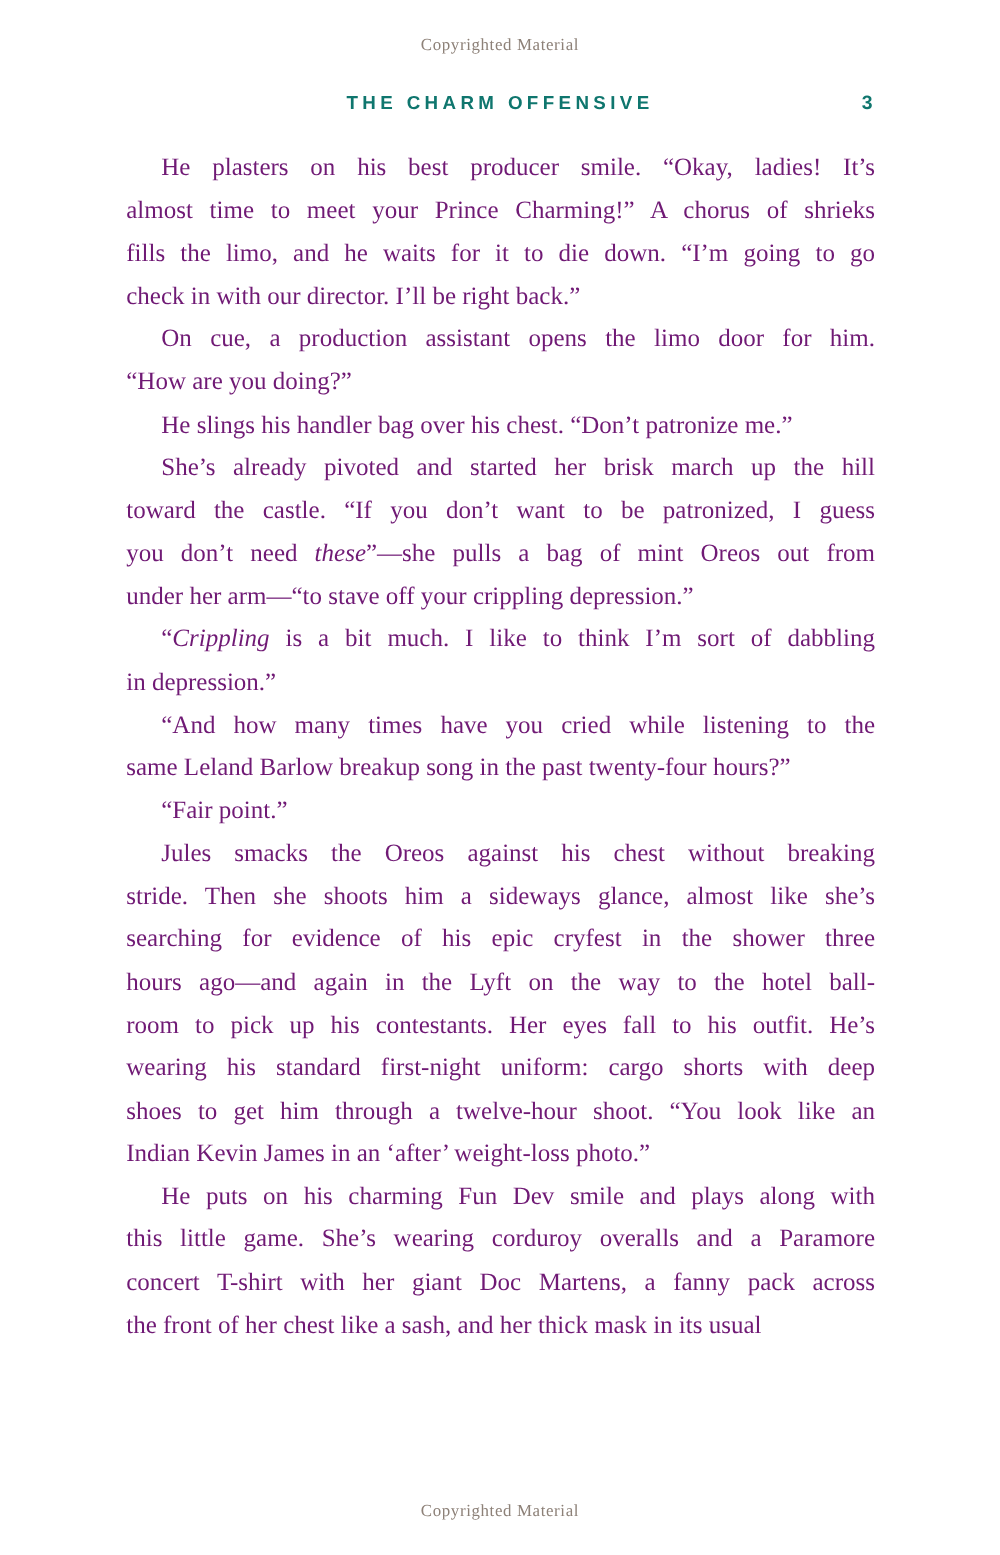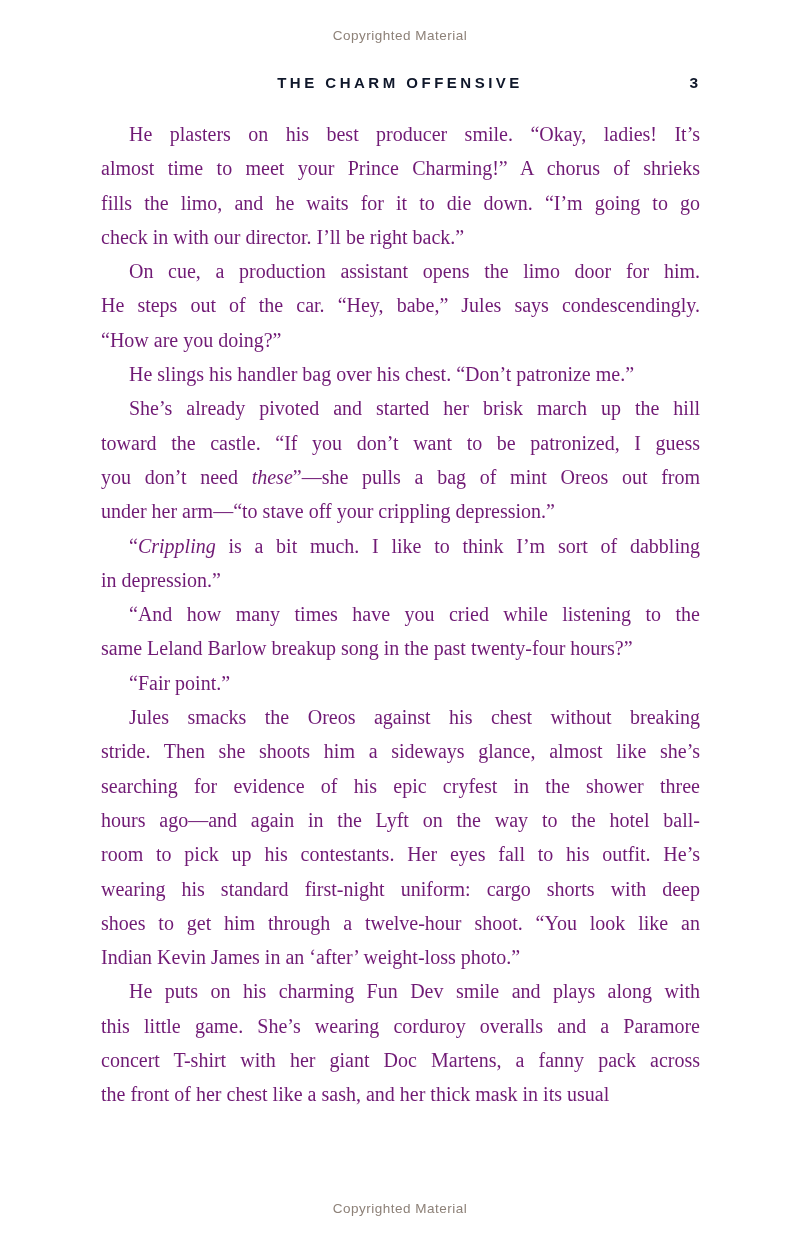--- a/index.html
+++ b/index.html
@@ -13,37 +13,37 @@
     height: 1244px;
     background: #ffffff;
     font-family: "Liberation Serif", serif;
     overflow: hidden;
   }
   .copyright {
     position: absolute;
     left: 0;
     width: 100%;
     text-align: center;
-    font-family: Liberation Sans, sans-serif;
+    font-family: Liberation Serif, serif;
     font-size: 13.5px;
     letter-spacing: 0.5px;
     color: #8d8178;
   }
   .copyright.top { top: 28px; }
   .copyright.bottom { top: 1201px; }
 
   .running-header {
     position: absolute;
     top: 74px;
     left: 100px;
     width: 600px;
     font-family: "Liberation Sans", sans-serif;
     font-weight: bold;
     font-size: 15px;
-    color: #0f172a;
+    color: #0f766e;
   }
   .running-header .title {
     display: block;
     text-align: center;
     letter-spacing: 3.5px;
   }
   .running-header .pagenum {
     position: absolute;
     right: 2px;
     top: 0;
@@ -85,21 +85,20 @@
 
   <div class="page-body">
       <div class="para">
         <div class="line first">He plasters on his best producer smile. “Okay, ladies! It’s</div>
         <div class="line">almost time to meet your Prince Charming!” A chorus of shrieks</div>
         <div class="line">fills the limo, and he waits for it to die down. “I’m going to go</div>
         <div class="line last">check in with our director. I’ll be right back.”</div>
       </div>
       <div class="para">
         <div class="line first">On cue, a production assistant opens the limo door for him.</div>
-        <div class="line">He steps out of the car. “Hey, babe,” Jules says condescendingly.</div>
         <div class="line last">“How are you doing?”</div>
       </div>
       <div class="para">
         <div class="line first last">He slings his handler bag over his chest. “Don’t patronize me.”</div>
       </div>
       <div class="para">
         <div class="line first">She’s already pivoted and started her brisk march up the hill</div>
         <div class="line">toward the castle. “If you don’t want to be patronized, I guess</div>
         <div class="line">you don’t need <em>these</em>”—she pulls a bag of mint Oreos out from</div>
         <div class="line last">under her arm—“to stave off your crippling depression.”</div>

